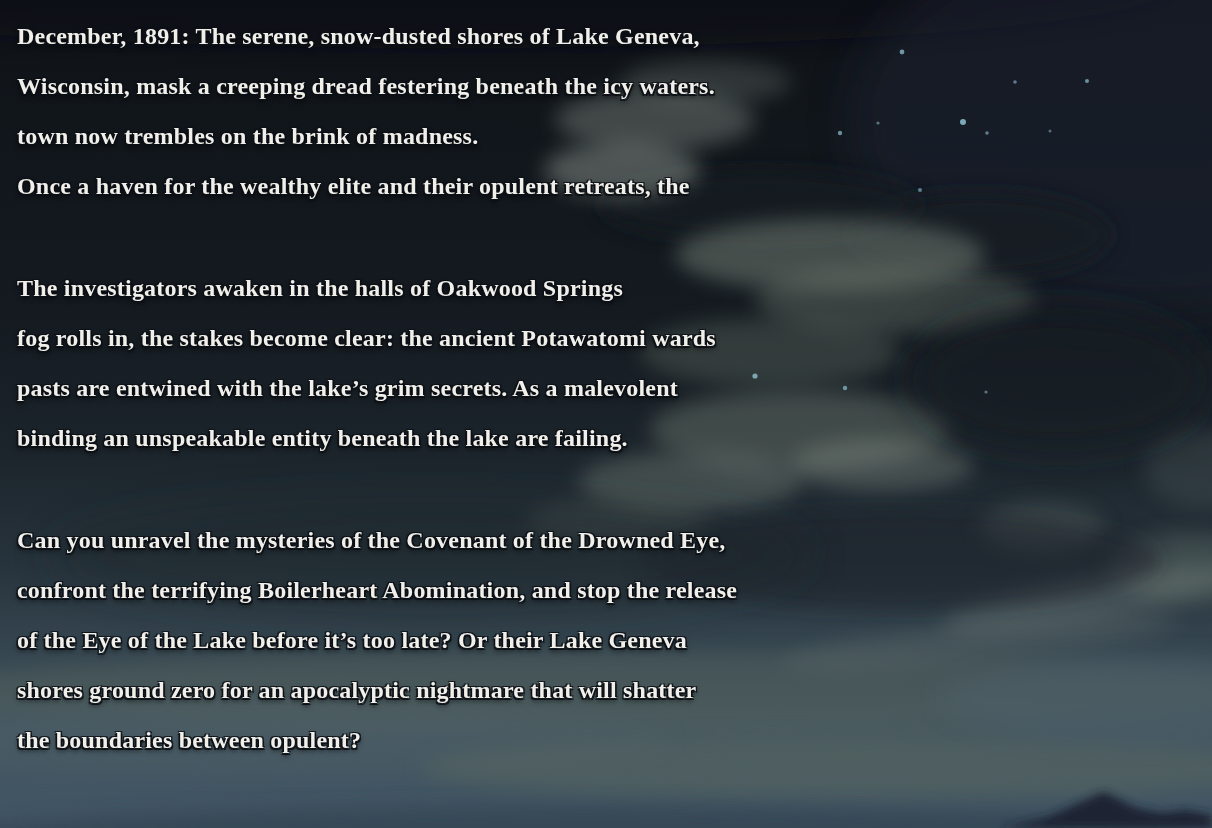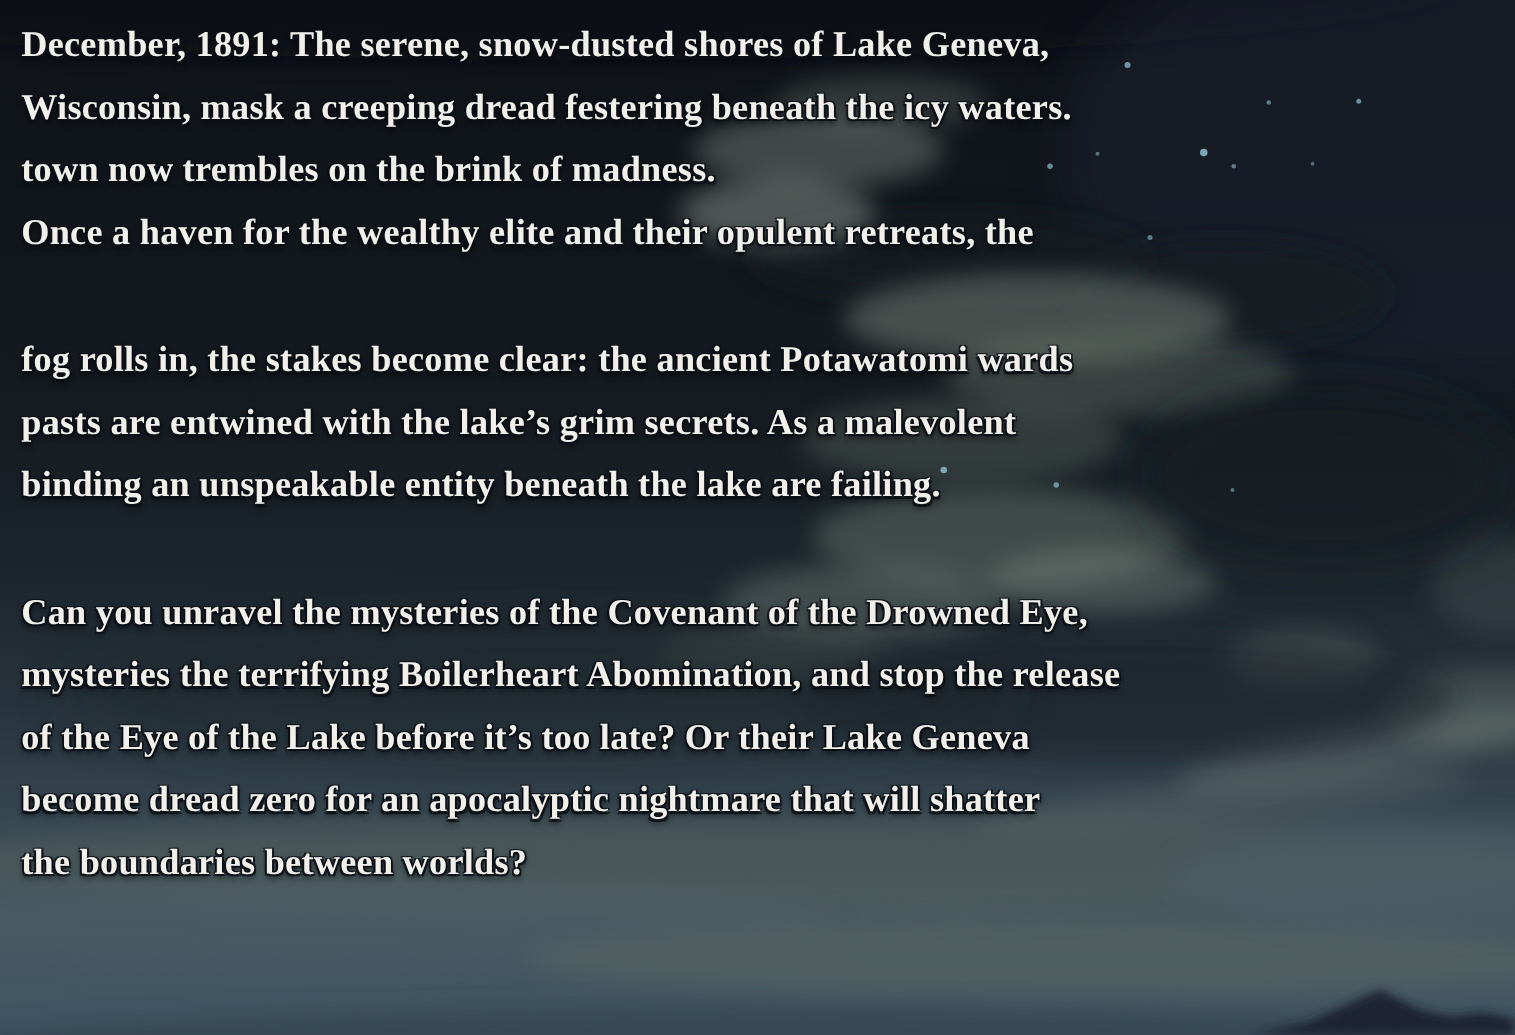--- a/index.html
+++ b/index.html
@@ -29,21 +29,21 @@
     right: 8px;
     z-index: 2;
   }
   .narration .para {
     margin: 0 0 52px 0;
   }
   .narration .para:last-child {
     margin-bottom: 12px;
   }
   .narration .line {
-    font-size: 29px;
+    font-size: 24px;
     font-weight: 700;
     line-height: 50px;
     white-space: nowrap;
     color: #f1efe9;
     letter-spacing: 0.2px;
     text-shadow:
       -1.5px -1px 0 rgba(12, 16, 22, 0.8),
        1.5px -1px 0 rgba(12, 16, 22, 0.8),
       -1.5px  2px 0 rgba(12, 16, 22, 0.85),
        1.5px  2px 0 rgba(12, 16, 22, 0.85),
@@ -145,26 +145,27 @@
   </svg>
 
   <div class="narration">
     <div class="para">
       <div class="line">December, 1891: The serene, snow-dusted shores of Lake Geneva,</div>
       <div class="line">Wisconsin, mask a creeping dread festering beneath the icy waters.</div>
       <div class="line">town now trembles on the brink of madness.</div>
       <div class="line">Once a haven for the wealthy elite and their opulent retreats, the</div>
     </div>
     <div class="para">
+      <div class="line">The investigators awaken in the halls of Oakwood Springs</div>
       <div class="line">fog rolls in, the stakes become clear: the ancient Potawatomi wards</div>
       <div class="line">pasts are entwined with the lake’s grim secrets. As a malevolent</div>
       <div class="line">binding an unspeakable entity beneath the lake are failing.</div>
     </div>
     <div class="para">
       <div class="line">Can you unravel the mysteries of the Covenant of the Drowned Eye,</div>
-      <div class="line">mysteries the terrifying Boilerheart Abomination, and stop the release</div>
+      <div class="line">confront the terrifying Boilerheart Abomination, and stop the release</div>
       <div class="line">of the Eye of the Lake before it’s too late? Or their Lake Geneva</div>
-      <div class="line">become dread zero for an apocalyptic nightmare that will shatter</div>
-      <div class="line">the boundaries between worlds?</div>
+      <div class="line">shores ground zero for an apocalyptic nightmare that will shatter</div>
+      <div class="line">the boundaries between opulent?</div>
     </div>
   </div>
 
 </div>
 
 </body></html>

